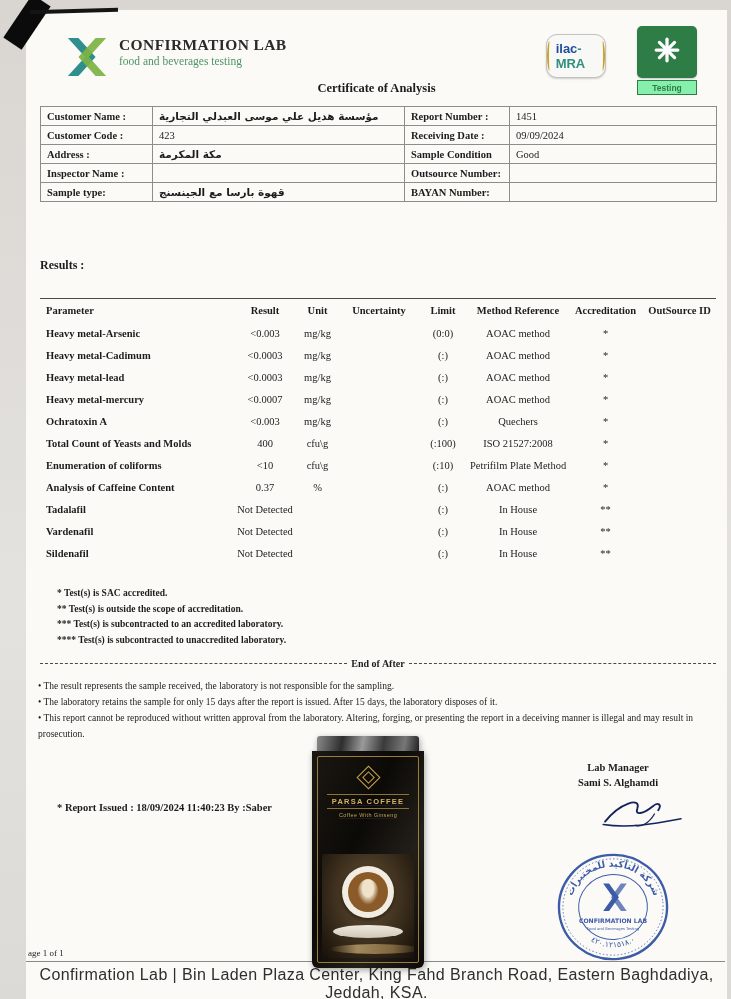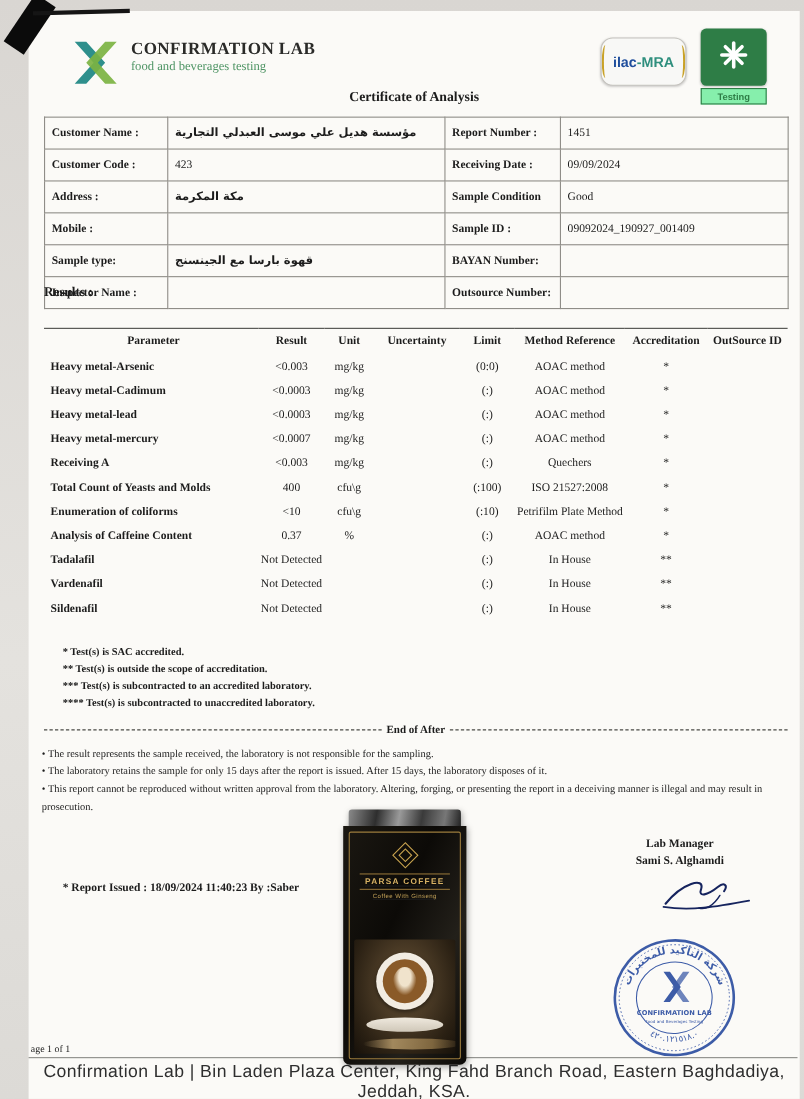--- a/index.html
+++ b/index.html
@@ -11,43 +11,43 @@
   
   .mark-corner { position:absolute; left:-10px; top:-14px; width:22px; height:52px; background:#0b0b0b; transform:rotate(34deg); }
   .mark-topline { position:absolute; left:4px; top:-1px; width:88px; height:4px; background:#151515; transform:rotate(-1.5deg); }
 
   
   .lab-header { position:absolute; left:38px; top:26px; display:flex; gap:9px; align-items:flex-start; }
   .lab-title { font-size:15.5px; font-weight:600; letter-spacing:.4px; color:#2a2a28; }
   .lab-sub { font-size:11.5px; color:#4e9464; margin-top:1px; }
   .doc-title { position:absolute; left:0; width:701px; top:71px; text-align:center; font-size:12.5px; font-weight:bold; }
 
-  .ilac-badge { position:absolute; left:520px; top:24px; width:78px; height:44px; background:#f8f8f6; border:1px solid #c4c2bd; border-radius:11px; display:flex; align-items:center; justify-content:center; gap:3px; box-shadow:0 1px 2px rgba(0,0,0,.18); }
+  .ilac-badge { position:absolute; left:520px; top:24px; width:60px; height:44px; background:#f8f8f6; border:1px solid #c4c2bd; border-radius:11px; display:flex; align-items:center; justify-content:center; gap:3px; box-shadow:0 1px 2px rgba(0,0,0,.18); }
   .ilac-badge .arc { width:7px; height:30px; border-left:2px solid #c9a227; border-radius:50%; }
   .ilac-badge .arc.right { border-left:none; border-right:2px solid #c9a227; }
   .ilac-text { font-family:"Liberation Sans", sans-serif; font-weight:bold; font-size:13px; }
   .ilac-text .p1 { color:#1f4e9c; }
   .ilac-text .p2 { color:#2f8f7e; }
 
   .sac-badge { position:absolute; left:611px; top:16px; width:60px; }
   .sac-top { height:52px; background:#2e7d46; border-radius:5px; display:flex; align-items:center; justify-content:center; box-shadow:0 1px 2px rgba(0,0,0,.2); }
   .sac-label { margin-top:2px; border:1.5px solid #2e7d46; background:#86efac; color:#2e7d46; font-family:"Liberation Sans", sans-serif; font-weight:bold; font-size:8.5px; text-align:center; padding:1.5px 0; }
 
   
   .info-table { position:absolute; left:14px; top:96px; border-collapse:collapse; table-layout:fixed; width:676px; }
-  .info-table td { border:1px solid #8f8d88; font-size:10.5px; padding:1px 6px; height:29px; overflow:hidden; white-space:nowrap; }
+  .info-table td { border:1px solid #8f8d88; font-size:10.5px; padding:1px 6px; height:19px; overflow:hidden; white-space:nowrap; }
   .info-table td.lbl { font-weight:bold; }
   .ar { font-family:"DejaVu Sans", sans-serif; font-size:10px; font-weight:600; }
 
   .results-label { position:absolute; left:14px; top:248px; font-size:12px; font-weight:bold; }
 
   
   .results-table { position:absolute; left:14px; top:288px; border-collapse:collapse; table-layout:fixed; width:676px; }
   .results-table th { border-top:1.5px solid #4a4a46; font-size:10.5px; font-weight:bold; height:24px; text-align:center; padding:2px; vertical-align:middle; }
-  .results-table th:first-child { text-align:center; padding-left:6px; }
+  .results-table th:first-child { text-align:left; padding-left:6px; }
   .results-table td { font-size:10.5px; height:22px; text-align:center; padding:0 2px; white-space:nowrap; overflow:hidden; }
   .results-table td:first-child { text-align:left; padding-left:6px; font-weight:600; }
 
   .footnotes { position:absolute; left:31px; top:576px; font-size:9.5px; font-weight:bold; line-height:15.5px; }
 
   .end-report { position:absolute; left:14px; top:648px; width:676px; display:flex; align-items:center; gap:4px; font-size:10px; font-weight:bold; }
   .end-report .dash { flex:1; border-top:1.5px dashed #4a4a46; height:0; }
 
   .notes { position:absolute; left:12px; top:668px; width:684px; font-size:9.5px; line-height:16px; }
   .note::before { content:"• "; }
@@ -146,35 +146,29 @@
             <td class="lbl">Receiving Date :</td>
             <td class="val">09/09/2024</td>
           </tr>
           <tr>
             <td class="lbl">Address :</td>
             <td class="val ar">مكة المكرمة</td>
             <td class="lbl">Sample Condition</td>
             <td class="val">Good</td>
           </tr>
           <tr>
-            <td class="lbl">Mobile :</td>
+            <td class="lbl">Inspector Name :</td>
             <td class="val"></td>
-            <td class="lbl">Sample ID :</td>
-            <td class="val">09092024_190927_001409</td>
+            <td class="lbl">Outsource Number:</td>
+            <td class="val"></td>
           </tr>
           <tr>
             <td class="lbl">Sample type:</td>
             <td class="val ar">قهوة بارسا مع الجينسنج</td>
             <td class="lbl">BAYAN Number:</td>
-            <td class="val"></td>
-          </tr>
-          <tr>
-            <td class="lbl">Inspector Name :</td>
-            <td class="val"></td>
-            <td class="lbl">Outsource Number:</td>
             <td class="val"></td>
           </tr>
         </tbody>
     </table>
 
     <div class="results-label">Results :</div>
 
     <table class="results-table">
       <colgroup>
         <col style="width:195px">
@@ -233,21 +227,21 @@
             <td>Heavy metal-mercury</td>
             <td>&lt;0.0007</td>
             <td>mg/kg</td>
             <td></td>
             <td>(:)</td>
             <td>AOAC method</td>
             <td>*</td>
             <td></td>
           </tr>
           <tr>
-            <td>Receiving A</td>
+            <td>Ochratoxin A</td>
             <td>&lt;0.003</td>
             <td>mg/kg</td>
             <td></td>
             <td>(:)</td>
             <td>Quechers</td>
             <td>*</td>
             <td></td>
           </tr>
           <tr>
             <td>Total Count of Yeasts and Molds</td>

